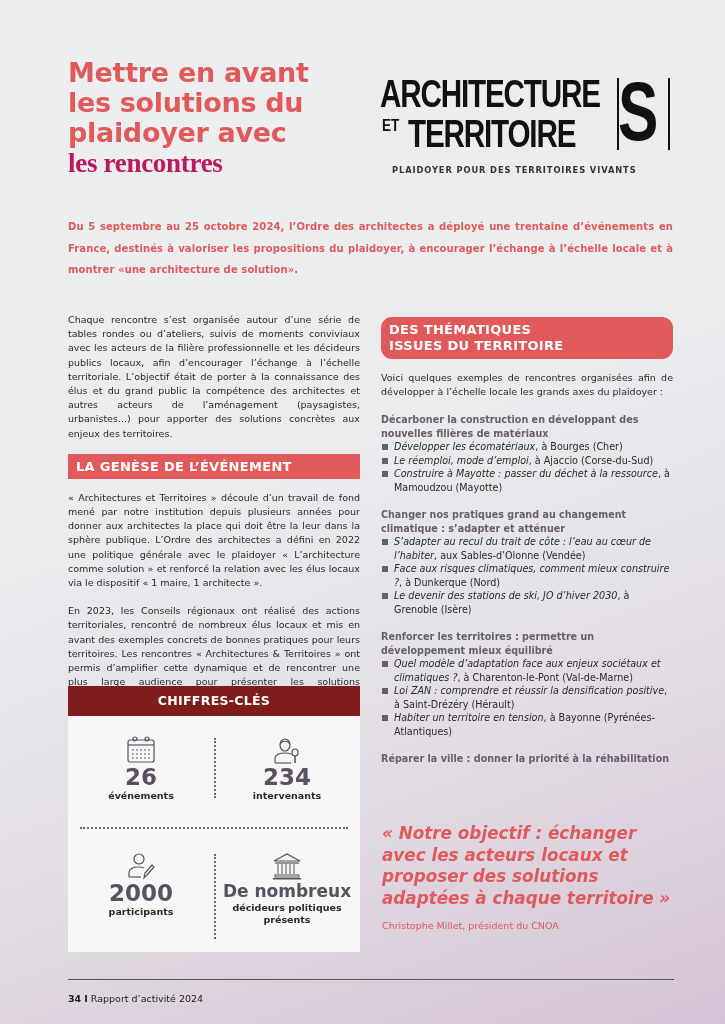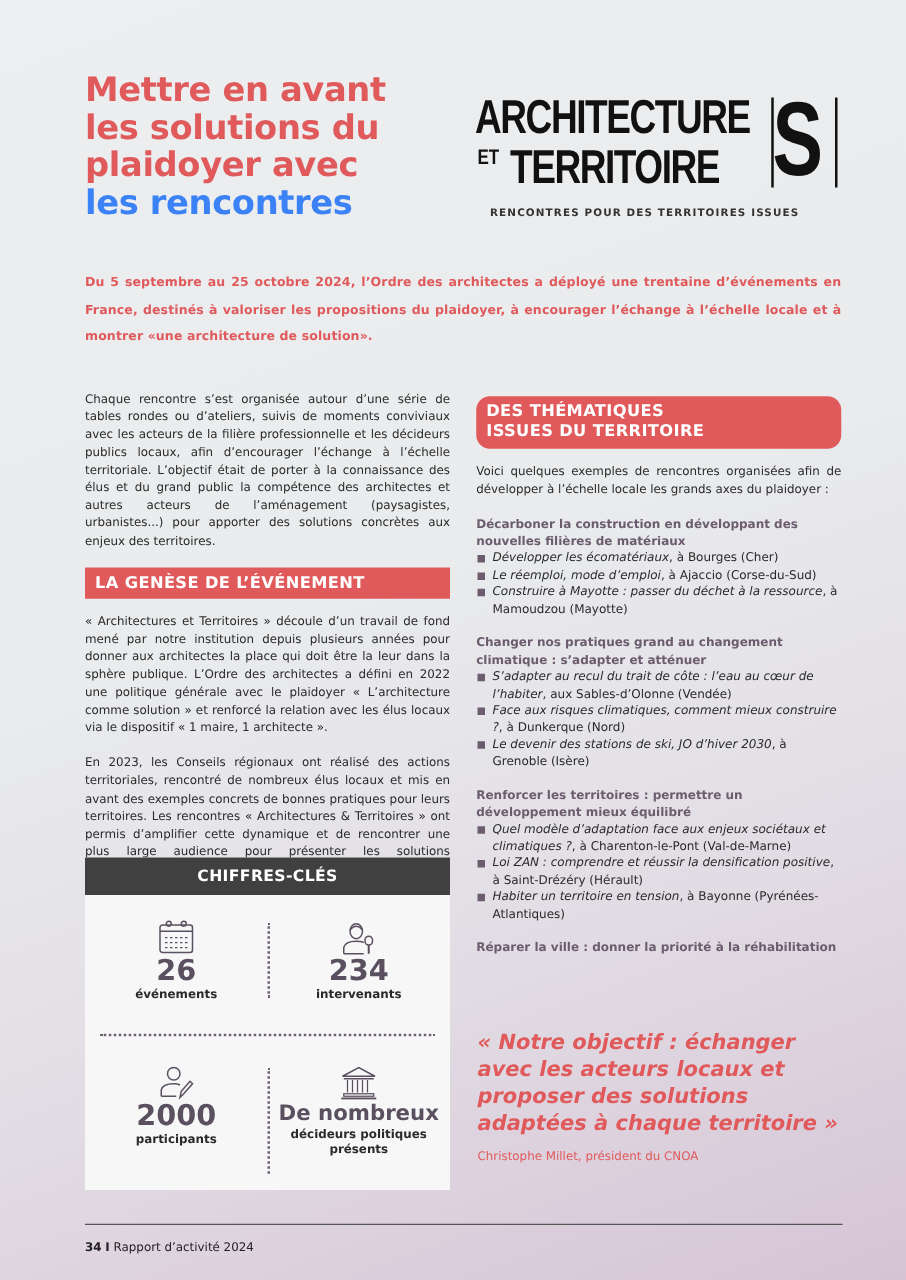--- a/index.html
+++ b/index.html
@@ -9,21 +9,21 @@
     background: linear-gradient(160deg, #eceef0 0%, #e9ebed 45%, #e2dde4 70%, #d6c4d6 100%);
     color: #2a2a2a;
     position: relative;
   }
   .title {
     position: absolute; left: 68px; top: 58px; width: 300px;
     font-family: "DejaVu Sans", sans-serif; font-weight: bold;
     font-size: 27px; line-height: 30px; letter-spacing: -0.3px;
   }
   .title .red { color: #e05a5c; display: block; }
-  .title .black { color: #3b82f6; display: block; }
+  .title .black { color: #be185d; display: block; font-family: Liberation Serif, serif; }
 
   .logo { position: absolute; left: 380px; top: 75px; width: 300px; height: 110px; }
   .logo .l1 {
     position: absolute; left: 0; top: 0;
     font-family: "Liberation Sans", sans-serif; font-weight: bold;
     font-size: 38px; line-height: 38px; letter-spacing: -1.5px; color: #111;
     transform: scaleX(0.78); transform-origin: left top; white-space: nowrap;
   }
   .logo .l2 { position: absolute; left: 0; top: 40px; white-space: nowrap; }
   .logo .et {
@@ -70,21 +70,21 @@
   }
   .gen-head { margin-top: 13px; }
   .gen-text { margin-top: 12px; }
   .gen-text2 { margin-top: 14px; }
 
   .kf {
     position: absolute; left: 68px; top: 686px; width: 292px; height: 266px;
     background: #f7f7f8;
   }
   .kf-head {
-    background: #404040; color: #fff; text-align: center; font-weight: bold;
+    background: #7f1d1d; color: #fff; text-align: center; font-weight: bold;
     font-size: 12.5px; letter-spacing: 0.3px; height: 30px; line-height: 30px;
   }
   .kf-cell { position: absolute; width: 146px; text-align: center; color: #5a5060; }
   .kf-cell .icon { display: block; margin: 0 auto; height: 28px; }
   .kf-cell .num { font-weight: bold; font-size: 23px; line-height: 26px; color: #5a5060; }
   .kf-cell .num.small { font-size: 17px; line-height: 22px; }
   .kf-cell .lbl { font-weight: bold; font-size: 9.5px; line-height: 12px; color: #2a2a2a; }
   .kf-vdiv1 { position: absolute; left: 146px; top: 52px; height: 60px; border-left: 2px dotted #6e5f73; }
   .kf-vdiv2 { position: absolute; left: 146px; top: 168px; height: 85px; border-left: 2px dotted #6e5f73; }
   .kf-hdiv { position: absolute; left: 12px; right: 12px; top: 141px; border-top: 2px dotted #6e5f73; }
@@ -131,21 +131,21 @@
 
 <div class="logo">
   <div class="l1">ARCHITECTURE</div>
   <div class="l2">
     <span class="et">ET</span>
     <span class="terr">TERRITOIRE</span>
   </div>
   <div class="bar1"></div>
   <div class="bigS">S</div>
   <div class="bar2"></div>
-  <div class="tag">RENCONTRES POUR DES TERRITOIRES ISSUES</div>
+  <div class="tag">PLAIDOYER POUR DES TERRITOIRES VIVANTS</div>
 </div>
 
 <p class="lead">Du 5 septembre au 25 octobre 2024, l’Ordre des architectes a déployé une trentaine d’événements en France, destinés à valoriser les propositions du plaidoyer, à encourager l’échange à l’échelle locale et à montrer «une architecture de solution».</p>
 
 <div class="col-left">
   <p class="body-text">Chaque rencontre s’est organisée autour d’une série de tables rondes ou d’ateliers, suivis de moments conviviaux avec les acteurs de la filière professionnelle et les décideurs publics locaux, afin d’encourager l’échange à l’échelle territoriale. L’objectif était de porter à la connaissance des élus et du grand public la compétence des architectes et autres acteurs de l’aménagement (paysagistes, urbanistes...) pour apporter des solutions concrètes aux enjeux des territoires.</p>
   <h2 class="section-head gen-head">LA GENÈSE DE L’ÉVÉNEMENT</h2>
   <p class="body-text gen-text">« Architectures et Territoires » découle d’un travail de fond mené par notre institution depuis plusieurs années pour donner aux architectes la place qui doit être la leur dans la sphère publique. L’Ordre des architectes a défini en 2022 une politique générale avec le plaidoyer « L’architecture comme solution » et renforcé la relation avec les élus locaux via le dispositif « 1 maire, 1 architecte ».</p>
   <p class="body-text gen-text2">En 2023, les Conseils régionaux ont réalisé des actions territoriales, rencontré de nombreux élus locaux et mis en avant des exemples concrets de bonnes pratiques pour leurs territoires. Les rencontres « Architectures &amp; Territoires » ont permis d’amplifier cette dynamique et de rencontrer une plus large audience pour présenter les solutions responsables des architectes.</p>
 </div>

